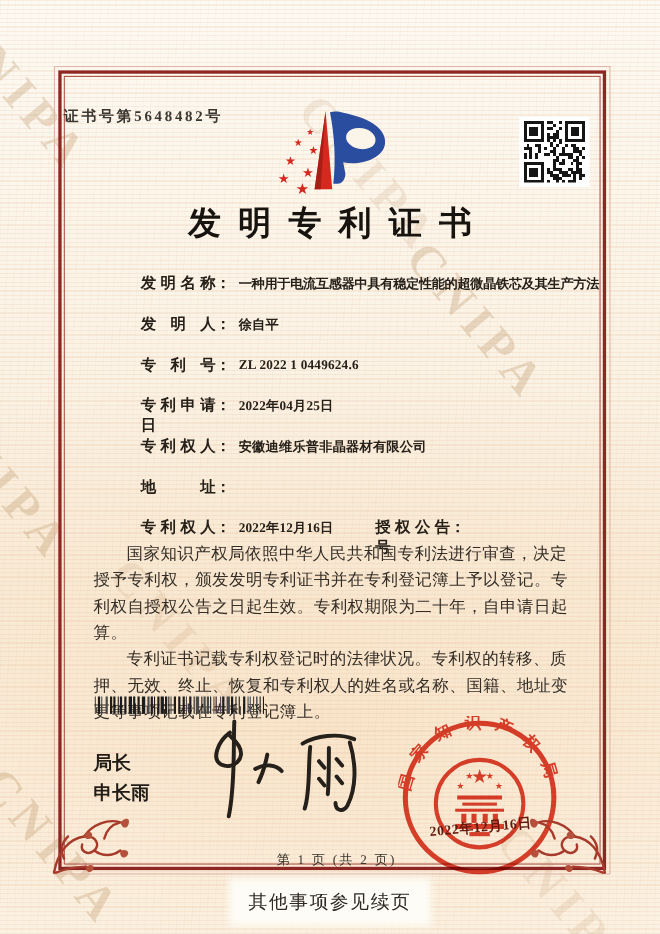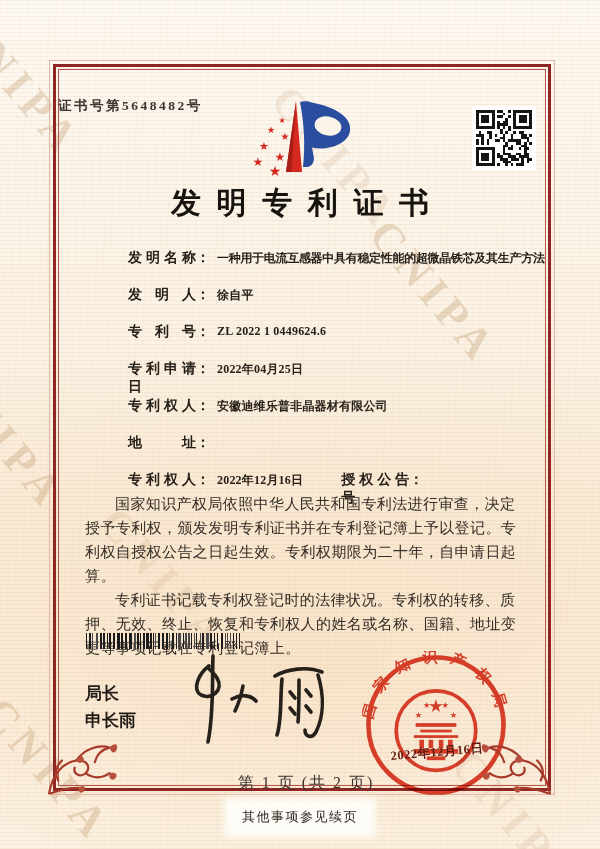--- a/index.html
+++ b/index.html
@@ -36,23 +36,23 @@
   .fvalue.tight{font-size:12px;letter-spacing:-.3px;text-align:center;}
   .pair2{margin-left:38px;display:flex;}
   .paras{position:absolute;left:85px;top:492px;width:440px;font-size:15px;line-height:24px;color:#332d26;}
   .paras p{margin:0;text-indent:2em;letter-spacing:.4px;}
   .barcode{position:absolute;left:86px;top:633px;width:154px;height:16px;}
   .signer{position:absolute;left:85px;top:680px;font-size:17px;font-weight:bold;line-height:27px;color:#211c16;}
   .signature{position:absolute;left:178px;top:650px;width:162px;height:100px;}
   .seal{position:absolute;left:362px;top:651px;width:148px;height:148px;mix-blend-mode:multiply;opacity:.95;}
   .seal-date{position:absolute;left:366px;top:744px;width:142px;text-align:center;font-size:12.5px;
     font-weight:bold;color:#63190f;transform:rotate(-5deg);letter-spacing:.5px;z-index:6;}
-  .page-info{position:absolute;left:0;right:0;top:773px;text-align:center;font-size:16px;letter-spacing:2px;color:#3a342c;padding-left:12px;}
+  .page-info{position:absolute;left:0;right:0;top:773px;text-align:center;font-size:12px;letter-spacing:2px;color:#3a342c;padding-left:12px;}
   .footer-note{position:absolute;left:50%;top:804px;transform:translateX(-50%);
-    background:#fdfcf6;padding:4px 12px 5px;font-size:13px;letter-spacing:1.5px;color:#2e2922;box-shadow:0 0 6px 6px #fdfcf6;}
+    background:#fdfcf6;padding:4px 12px 5px;font-size:17px;letter-spacing:1.5px;color:#2e2922;box-shadow:0 0 6px 6px #fdfcf6;}
   .ornament{position:absolute;width:74px;height:64px;z-index:3;}
   .orn-left{left:45px;top:733px;}
   .orn-right{left:480px;top:733px;transform:scaleX(-1);}
 </style>
 </head>
 <body>
 
 <div class="page">
   <div class="guilloche"></div>
 

